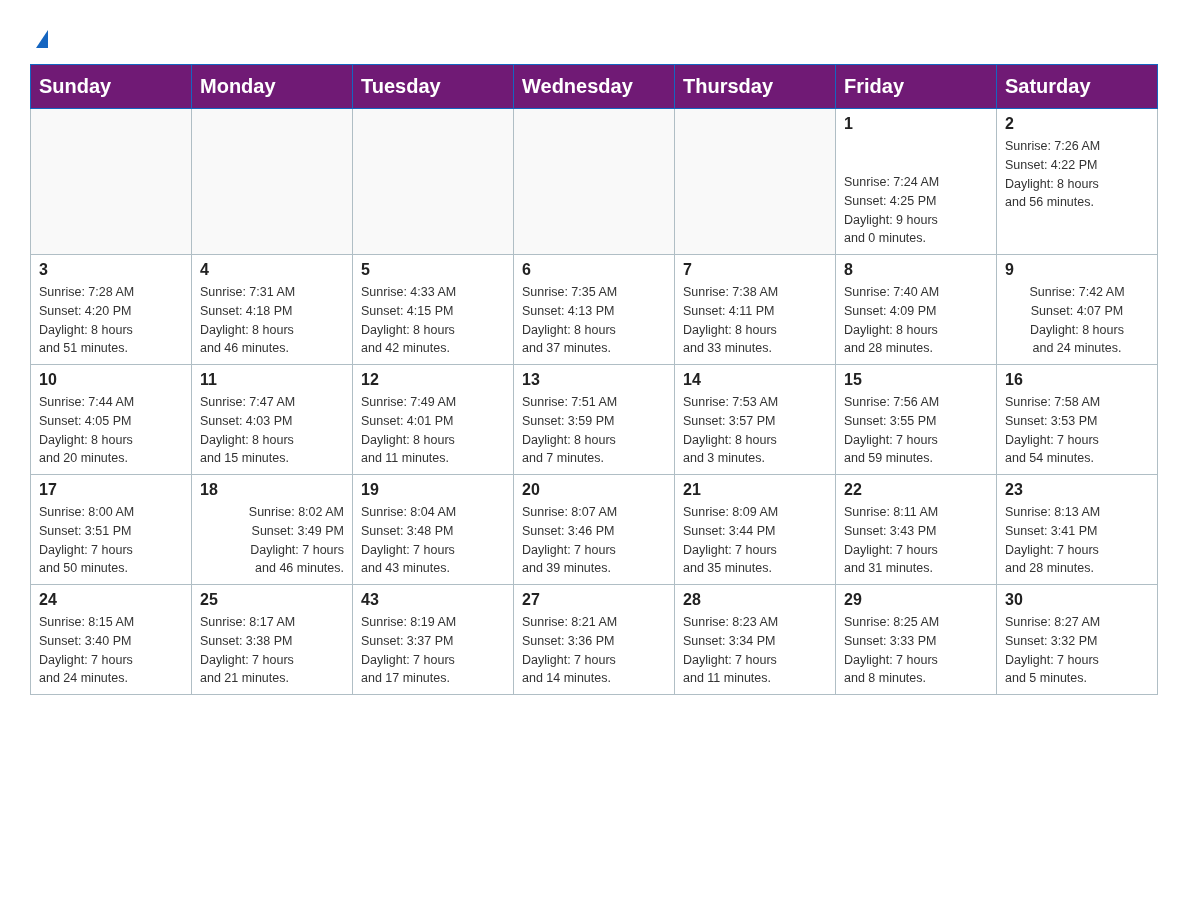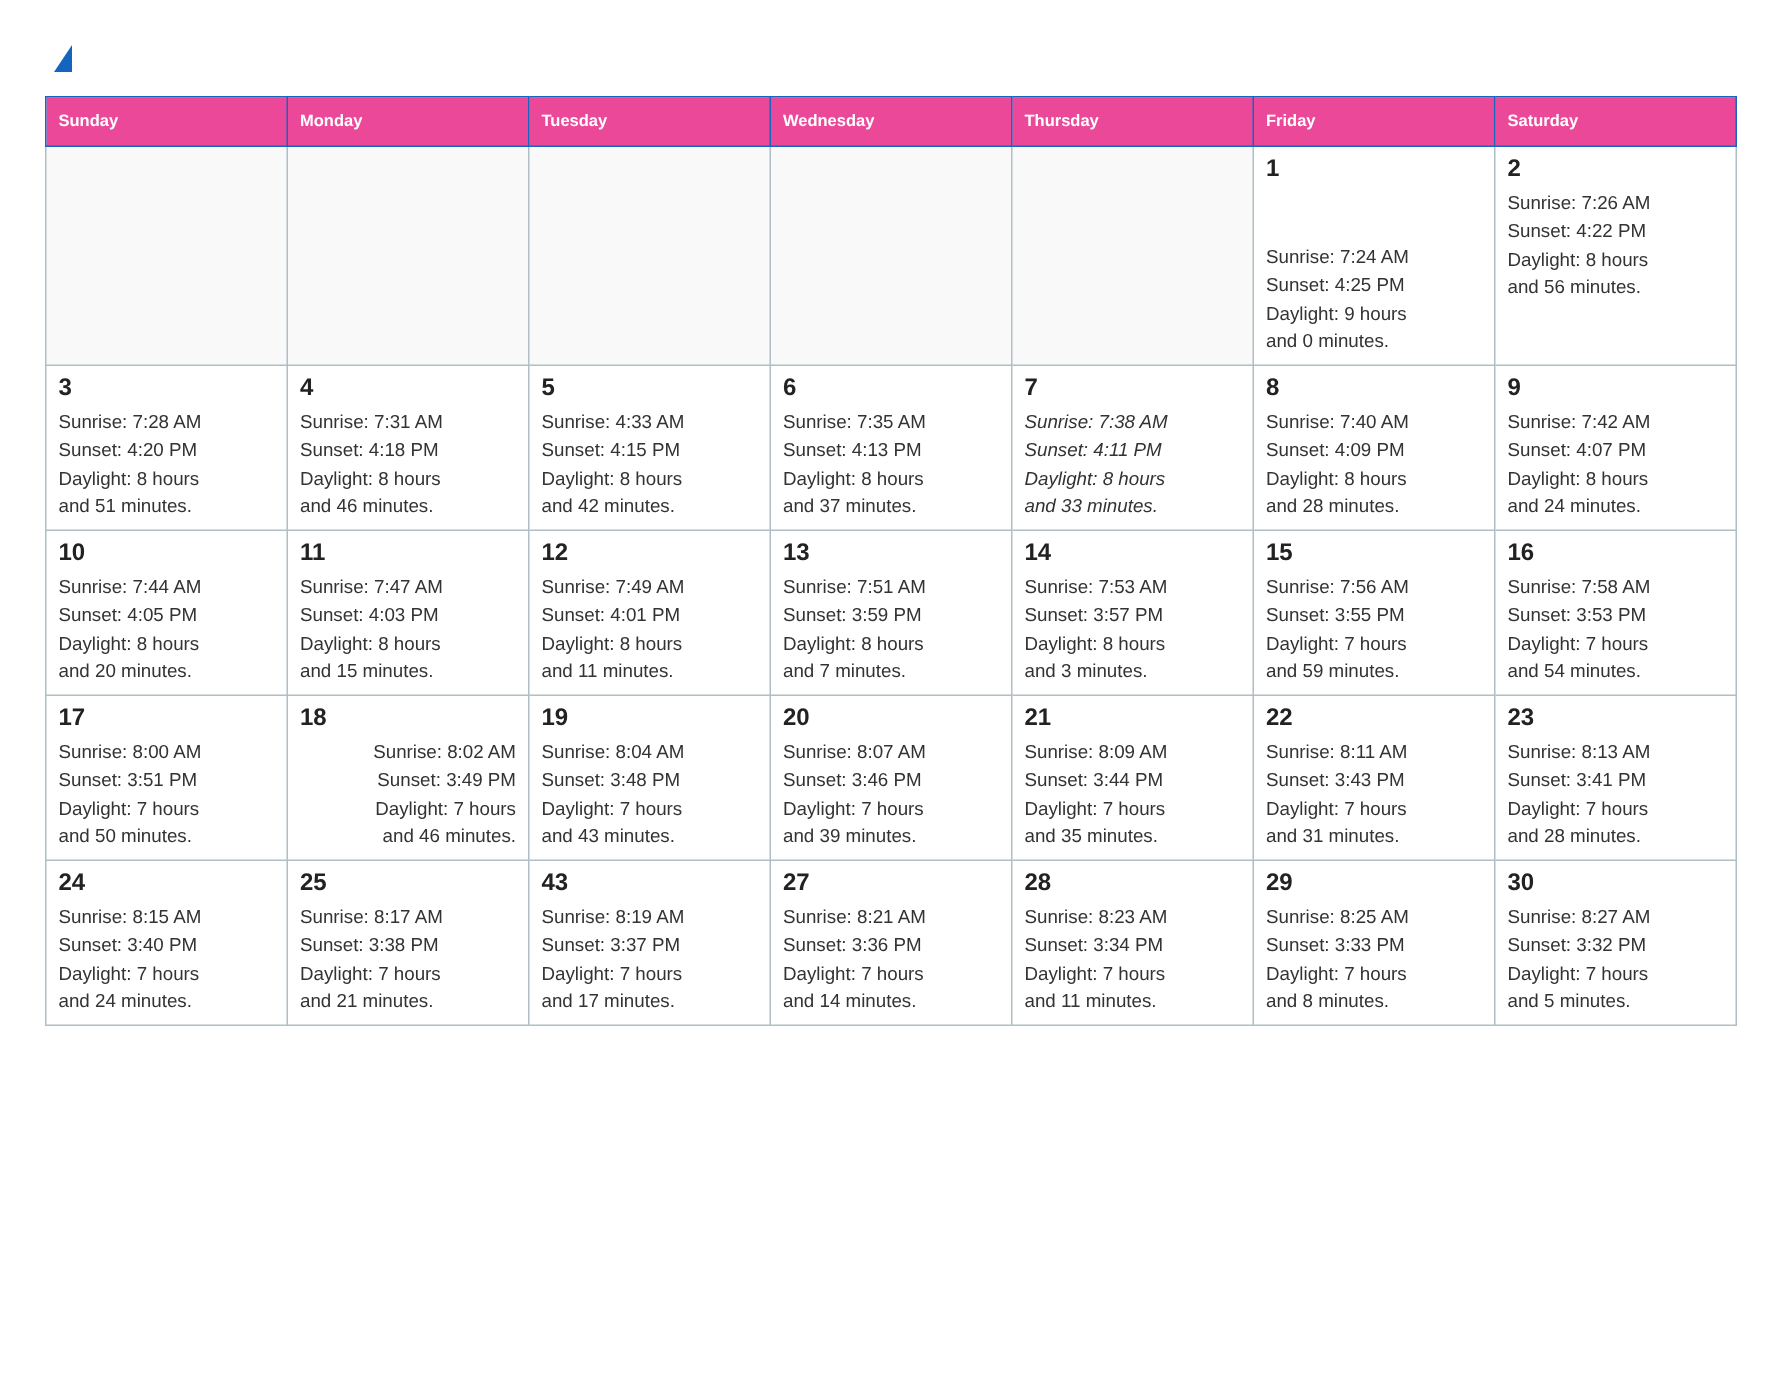--- a/index.html
+++ b/index.html
@@ -58,23 +58,23 @@
       font-size: 20px;
       color: #444;
       margin-top: 4px;
     }
     .calendar-table {
       width: 100%;
       border-collapse: collapse;
       margin-top: 16px;
     }
     .calendar-table th {
-      background-color: #ec4899;
+      background-color: #701a75;
       color: #ffffff;
-      font-size: 11px;
+      font-size: 20px;
       font-weight: 600;
       padding: 10px 8px;
       text-align: left;
       border: 1px solid #1565c0;
     }
     .calendar-table td {
       border: 1px solid #b0bec5;
       vertical-align: top;
       padding: 6px 8px;
       width: 14.28%;
@@ -176,35 +176,35 @@
         </td>
         <td>
           <span class="day-number">6</span>
           <div class="day-info" style="white-space: pre-line;">Sunrise: 7:35 AM
 Sunset: 4:13 PM
 Daylight: 8 hours
 and 37 minutes.</div>
         </td>
         <td>
           <span class="day-number">7</span>
-          <div class="day-info" style="white-space: pre-line; font-style: italic;">Sunrise: 7:38 AM
+          <div class="day-info" style="white-space: pre-line;">Sunrise: 7:38 AM
 Sunset: 4:11 PM
 Daylight: 8 hours
 and 33 minutes.</div>
         </td>
         <td>
           <span class="day-number">8</span>
           <div class="day-info" style="white-space: pre-line;">Sunrise: 7:40 AM
 Sunset: 4:09 PM
 Daylight: 8 hours
 and 28 minutes.</div>
         </td>
         <td>
           <span class="day-number">9</span>
-          <div class="day-info" style="white-space: pre-line;">Sunrise: 7:42 AM
+          <div class="day-info" style="white-space: pre-line; text-align: center;">Sunrise: 7:42 AM
 Sunset: 4:07 PM
 Daylight: 8 hours
 and 24 minutes.</div>
         </td>
       </tr>
       <tr class="week-row">
         <td>
           <span class="day-number">10</span>
           <div class="day-info" style="white-space: pre-line;">Sunrise: 7:44 AM
 Sunset: 4:05 PM

